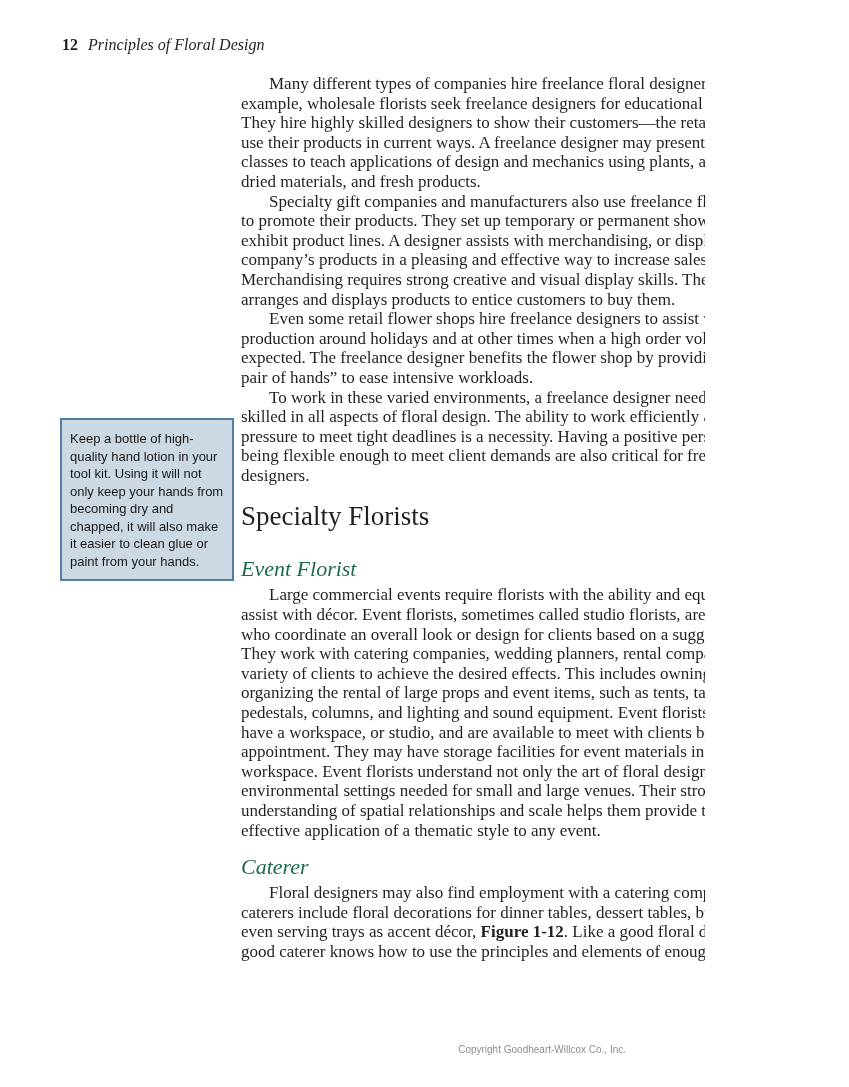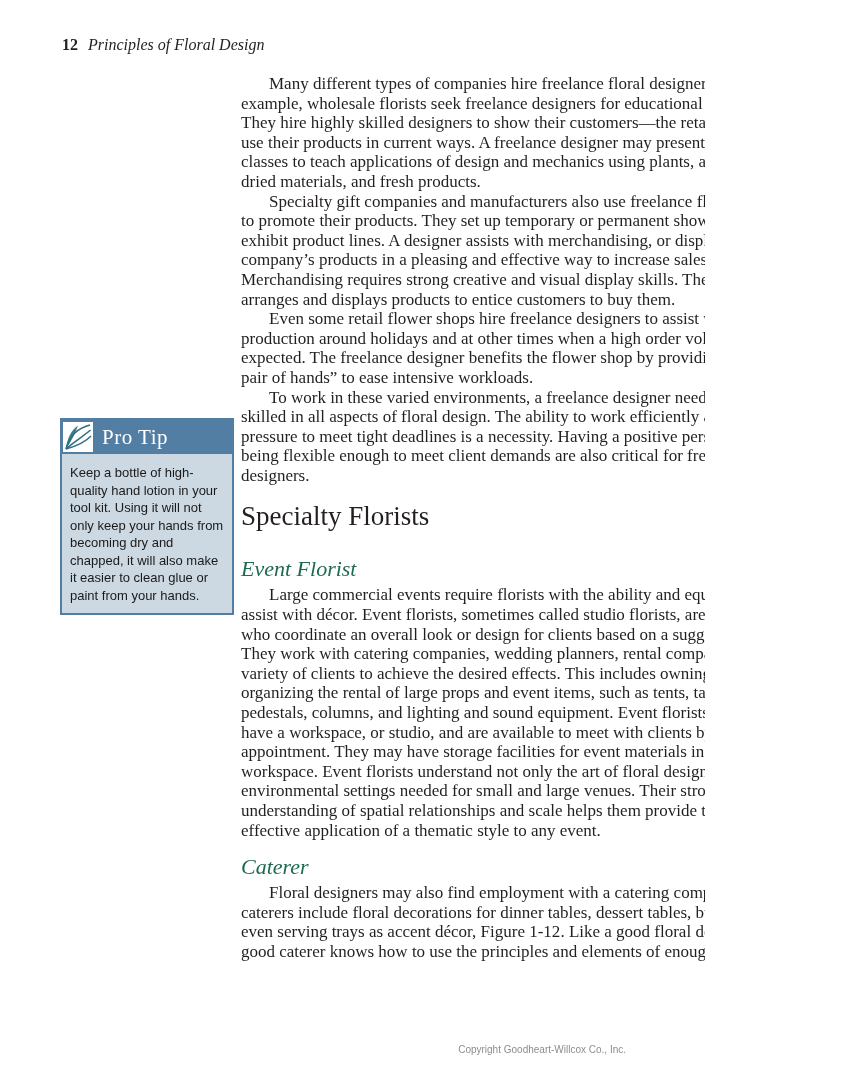--- a/index.html
+++ b/index.html
@@ -86,21 +86,21 @@
   }
   .h2 {
     font-size: 22px;
     line-height: 25px;
     font-style: italic;
     font-weight: normal;
     color: #1e6a4e;
     margin: 14px 0 4px 0;
   }
   .h2.first { margin-top: 6px; }
-  .figref { font-weight: normal; }
+  .figref { font-weight: bold; }
 
   
   .page-footer {
     position: absolute;
     right: 79px;
     top: 1044px;
     font-family: Liberation Sans, sans-serif;
     font-size: 10px;
     color: #8d8d8d;
   }
@@ -108,32 +108,20 @@
 </head>
 <body>
 
 <div class="page">
 
   <header class="page-header">
     <span class="page-num">12</span><span class="running-title">Principles of Floral Design</span>
   </header>
 
   <aside class="protip">
-    <div class="protip-head">
-      <span class="protip-icon">
-        <svg viewBox="0 0 30 30" width="30" height="30" aria-hidden="true">
-          <rect width="30" height="30" fill="#ffffff"></rect>
-          <path d="M3 27 C 4 17, 8 8, 15 3.5 C 12 12, 8 20, 3 27 Z" fill="#3b7c8d"></path>
-          <path d="M3 27 C 6 15, 13 6.5, 27 3" fill="none" stroke="#2e6f80" stroke-width="1.6"></path>
-          <path d="M3 27 C 10 20.5, 20 14.5, 27.5 8" fill="none" stroke="#2e6f80" stroke-width="1.6"></path>
-          <path d="M3 27 C 13.5 24, 22.5 20, 28 14" fill="none" stroke="#2e6f80" stroke-width="1.4"></path>
-        </svg>
-      </span>
-      <span class="protip-title">Pro Tip</span>
-    </div>
     <div class="protip-body">Keep a bottle of high-quality hand lotion in your tool kit. Using it will not only keep your hands from becoming dry and chapped, it will also make it easier to clean glue or paint from your hands.</div>
   </aside>
 
   <main class="content">
     <p class="body-para">Many different types of companies hire freelance floral designers. For example, wholesale florists seek freelance designers for educational programs. They hire highly skilled designers to show their customers—the retailers—how to use their products in current ways. A freelance designer may present programs or classes to teach applications of design and mechanics using plants, artificial or dried materials, and fresh products.</p>
     <p class="body-para">Specialty gift companies and manufacturers also use freelance floral designers to promote their products. They set up temporary or permanent showrooms to exhibit product lines. A designer assists with merchandising, or displaying the company’s products in a pleasing and effective way to increase sales. Merchandising requires strong creative and visual display skills. The designer arranges and displays products to entice customers to buy them.</p>
     <p class="body-para">Even some retail flower shops hire freelance designers to assist with production around holidays and at other times when a high order volume is expected. The freelance designer benefits the flower shop by providing “another pair of hands” to ease intensive workloads.</p>
     <p class="body-para">To work in these varied environments, a freelance designer needs to be highly skilled in all aspects of floral design. The ability to work efficiently and well under pressure to meet tight deadlines is a necessity. Having a positive personality and being flexible enough to meet client demands are also critical for freelance designers.</p>
 
     <h1 class="h1">Specialty Florists</h1>

